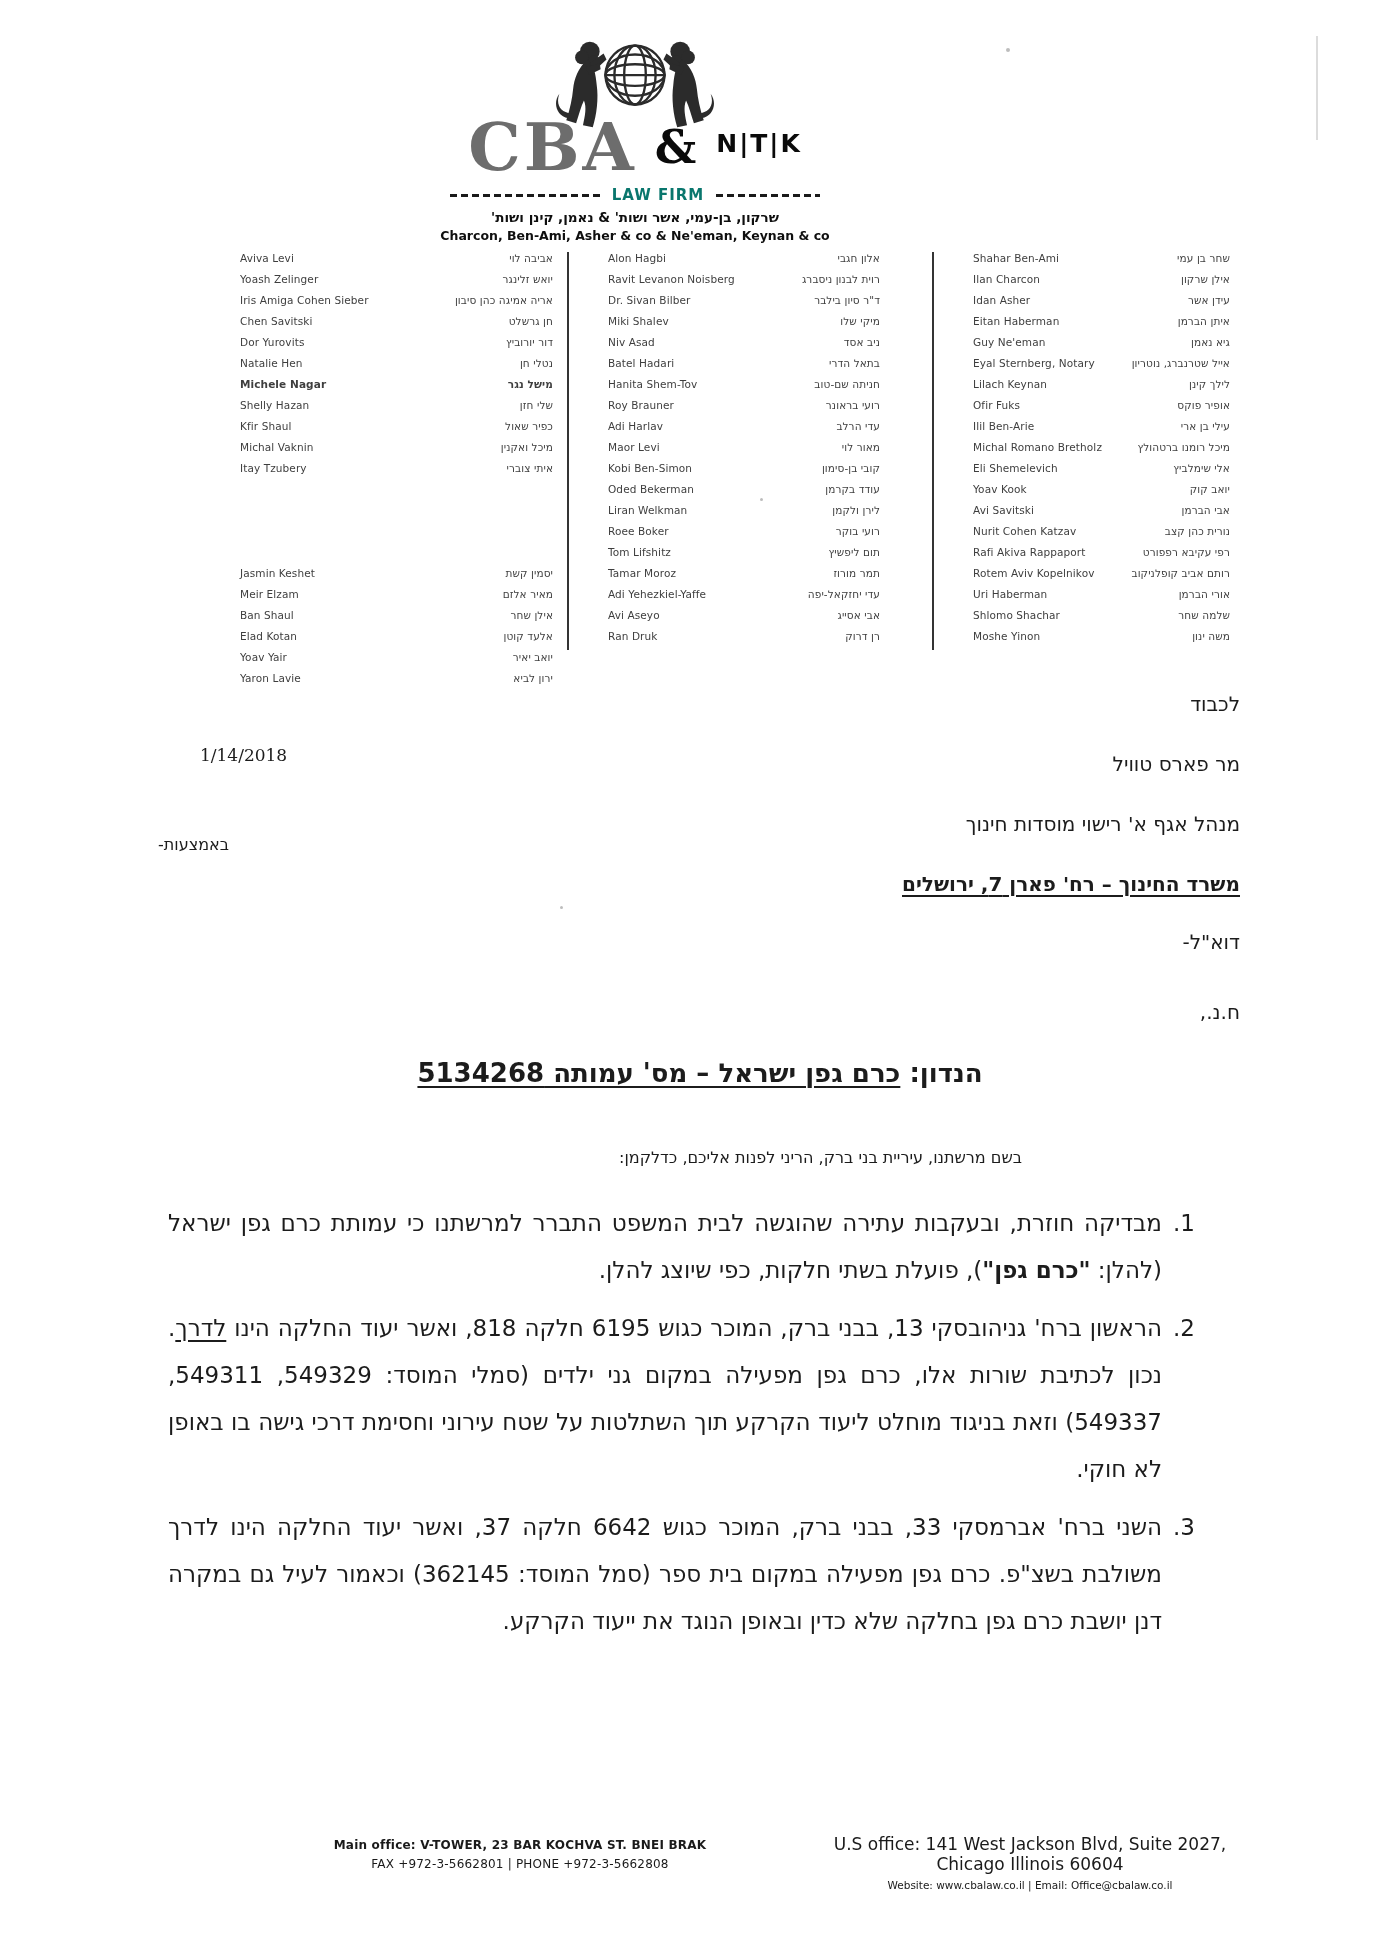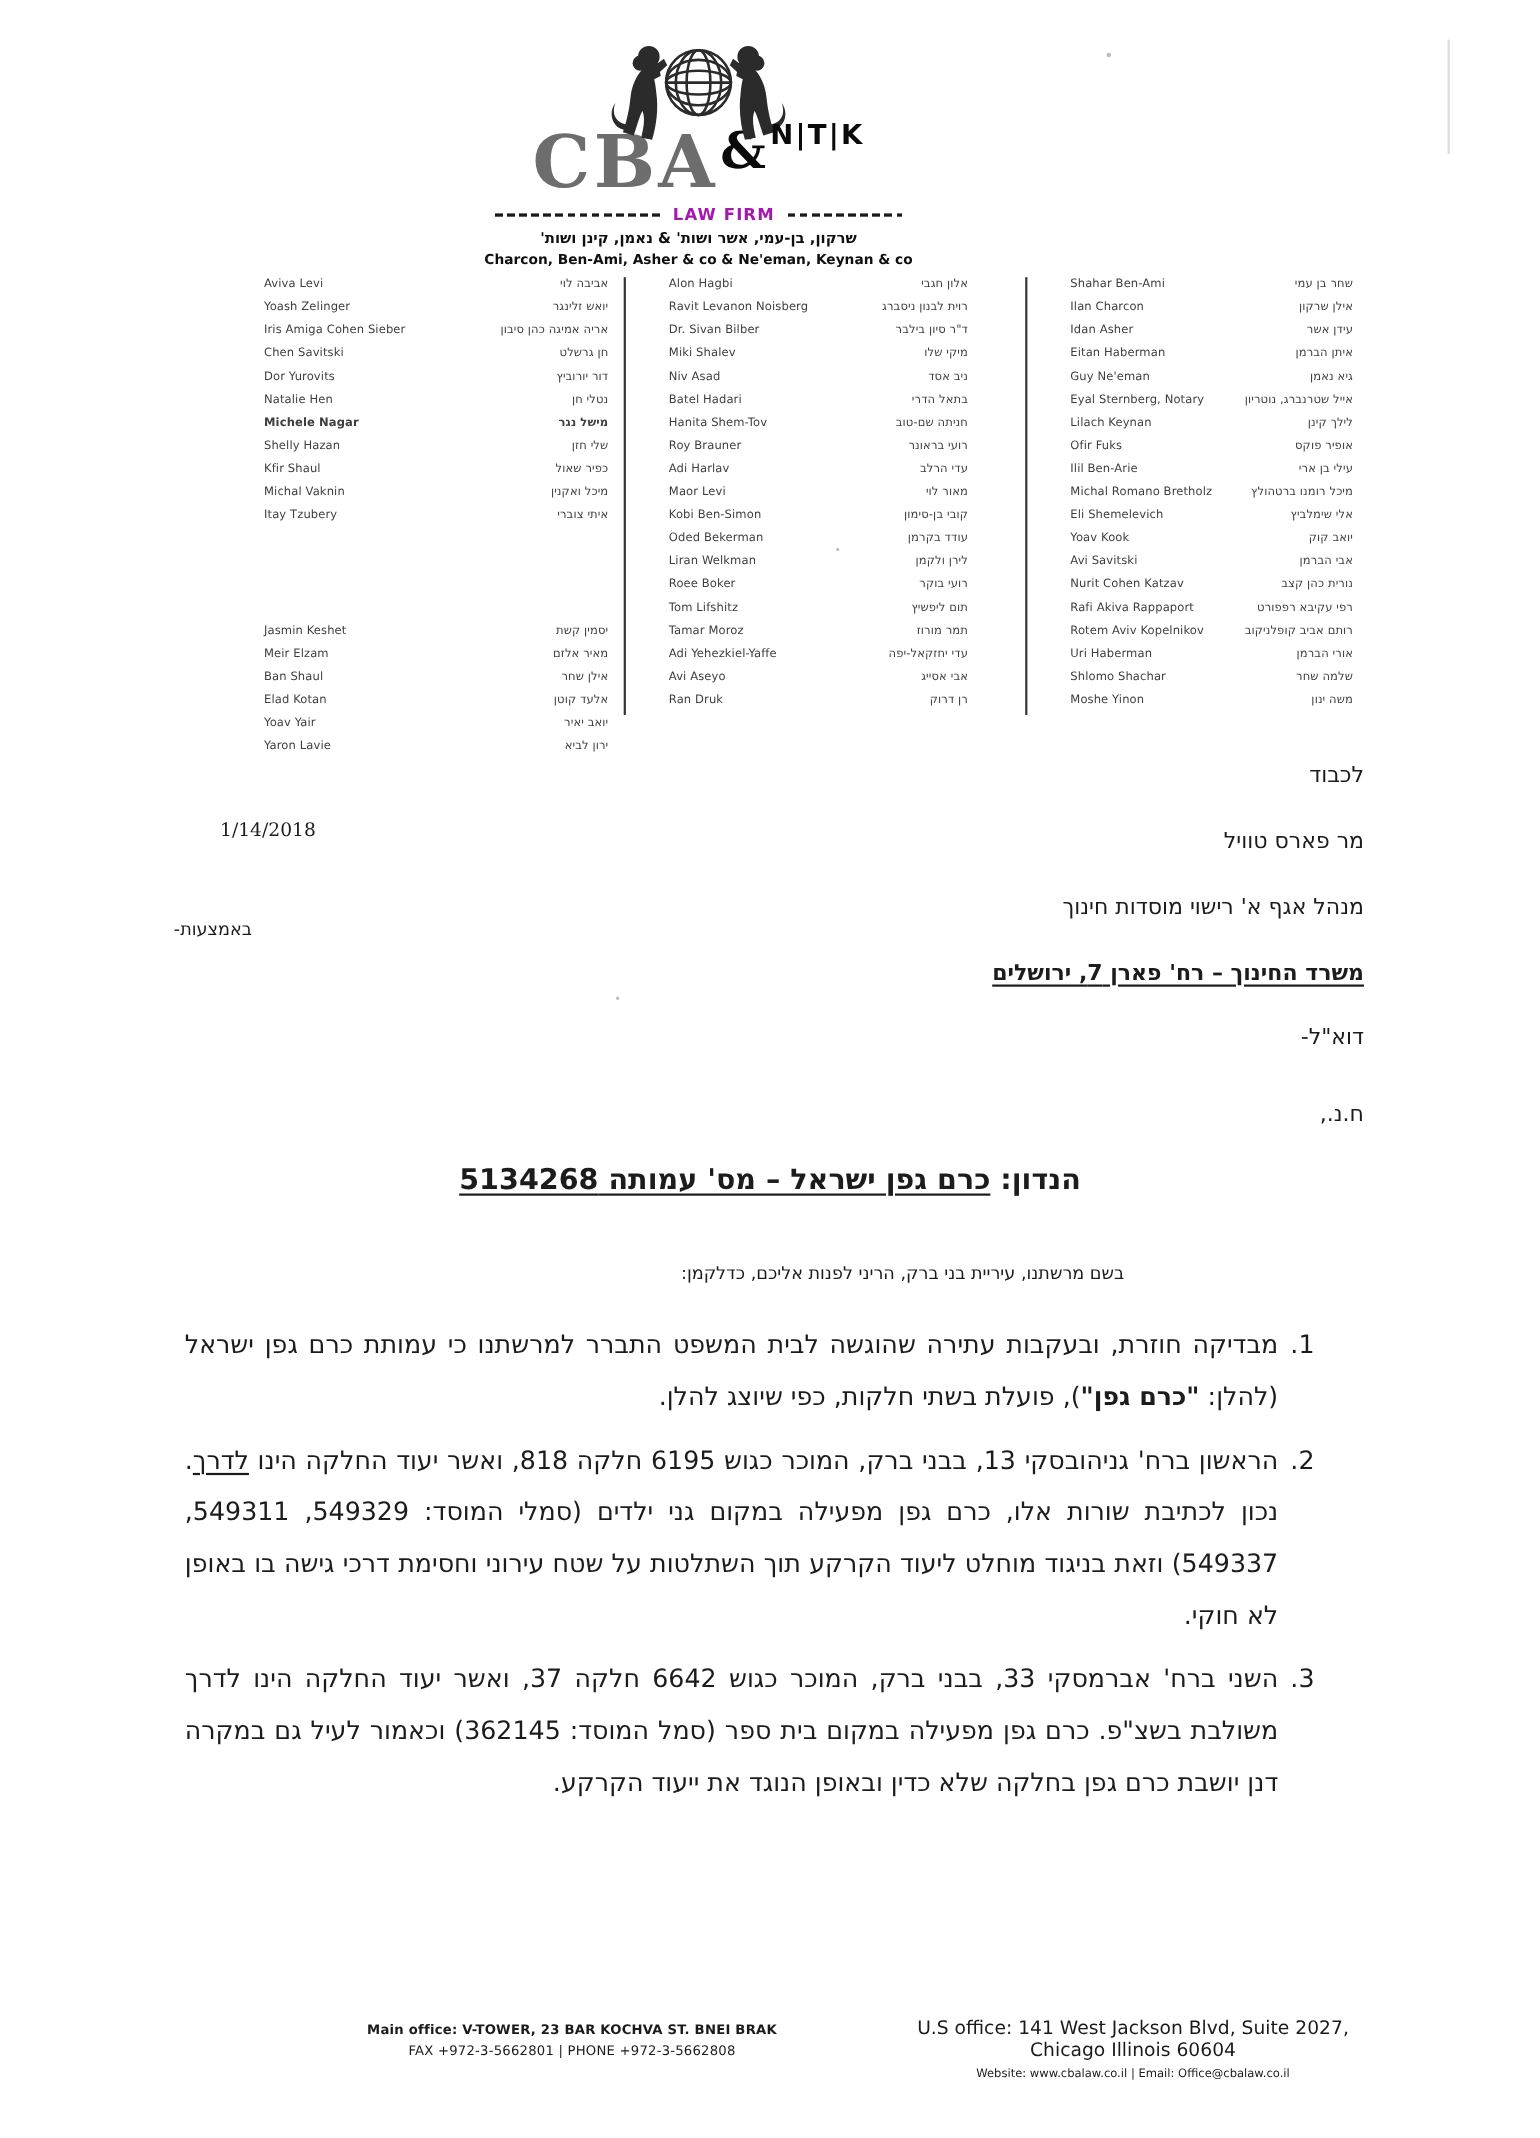--- a/index.html
+++ b/index.html
@@ -9,31 +9,31 @@
     font-family:"DejaVu Sans","Liberation Sans",sans-serif;color:#1c1c1c;
   }
   .rtl{direction:rtl;unicode-bidi:plaintext;}
   .b{font-weight:bold;}
   .u{text-decoration:underline;text-underline-offset:4px;text-decoration-thickness:2px;}
 
   
   .logo-block{position:absolute;left:425px;top:26px;width:420px;
     display:flex;flex-direction:column;align-items:center;filter:blur(.3px) contrast(1.05);}
   .emblem{width:216px;height:108px;margin-bottom:-20px;filter:blur(.4px);}
-  .cba-line{display:flex;align-items:flex-start;line-height:1;}
+  .cba-line{display:flex;align-items:center;line-height:1;gap:16px;}
   .cba-text{font-family:"DejaVu Serif","Liberation Serif",serif;font-weight:bold;
     font-size:66px;letter-spacing:3px;color:#6e6e6e;}
   .amp{font-family:"DejaVu Serif","Liberation Serif",serif;font-weight:bold;
     font-size:46px;color:#101010;margin-left:2px;}
   .ntk{font-weight:bold;font-size:25px;color:#101010;letter-spacing:2px;margin-left:4px;
     position:relative;top:-4px;}
   .lawfirm-row{display:flex;align-items:center;gap:12px;margin-top:6px;}
   .dashline{height:3px;background:repeating-linear-gradient(90deg,#1f1f1f 0 7px,transparent 7px 11px);}
   .dash-l{width:150px;} .dash-r{width:104px;}
-  .lawfirm-label{font-weight:bold;font-size:15px;letter-spacing:1px;color:#a21caf;}
+  .lawfirm-label{font-weight:bold;font-size:15px;letter-spacing:1px;color:#0f766e;}
   .firm-he{font-weight:bold;font-size:13.5px;margin-top:5px;color:#141414;direction:rtl;}
   .firm-en{font-weight:bold;font-size:12.5px;margin-top:3px;color:#141414;}
 
   
   .name-col{position:absolute;top:248px;font-size:10.5px;color:#3e3e3e;
     filter:blur(.38px);letter-spacing:.1px;}
   .name-row{height:21px;line-height:21px;white-space:nowrap;overflow:visible;}
   .he-col{direction:rtl;text-align:right;}
   .vdivider{position:absolute;top:252px;width:2px;height:398px;background:#343434;filter:blur(.35px);}
 

